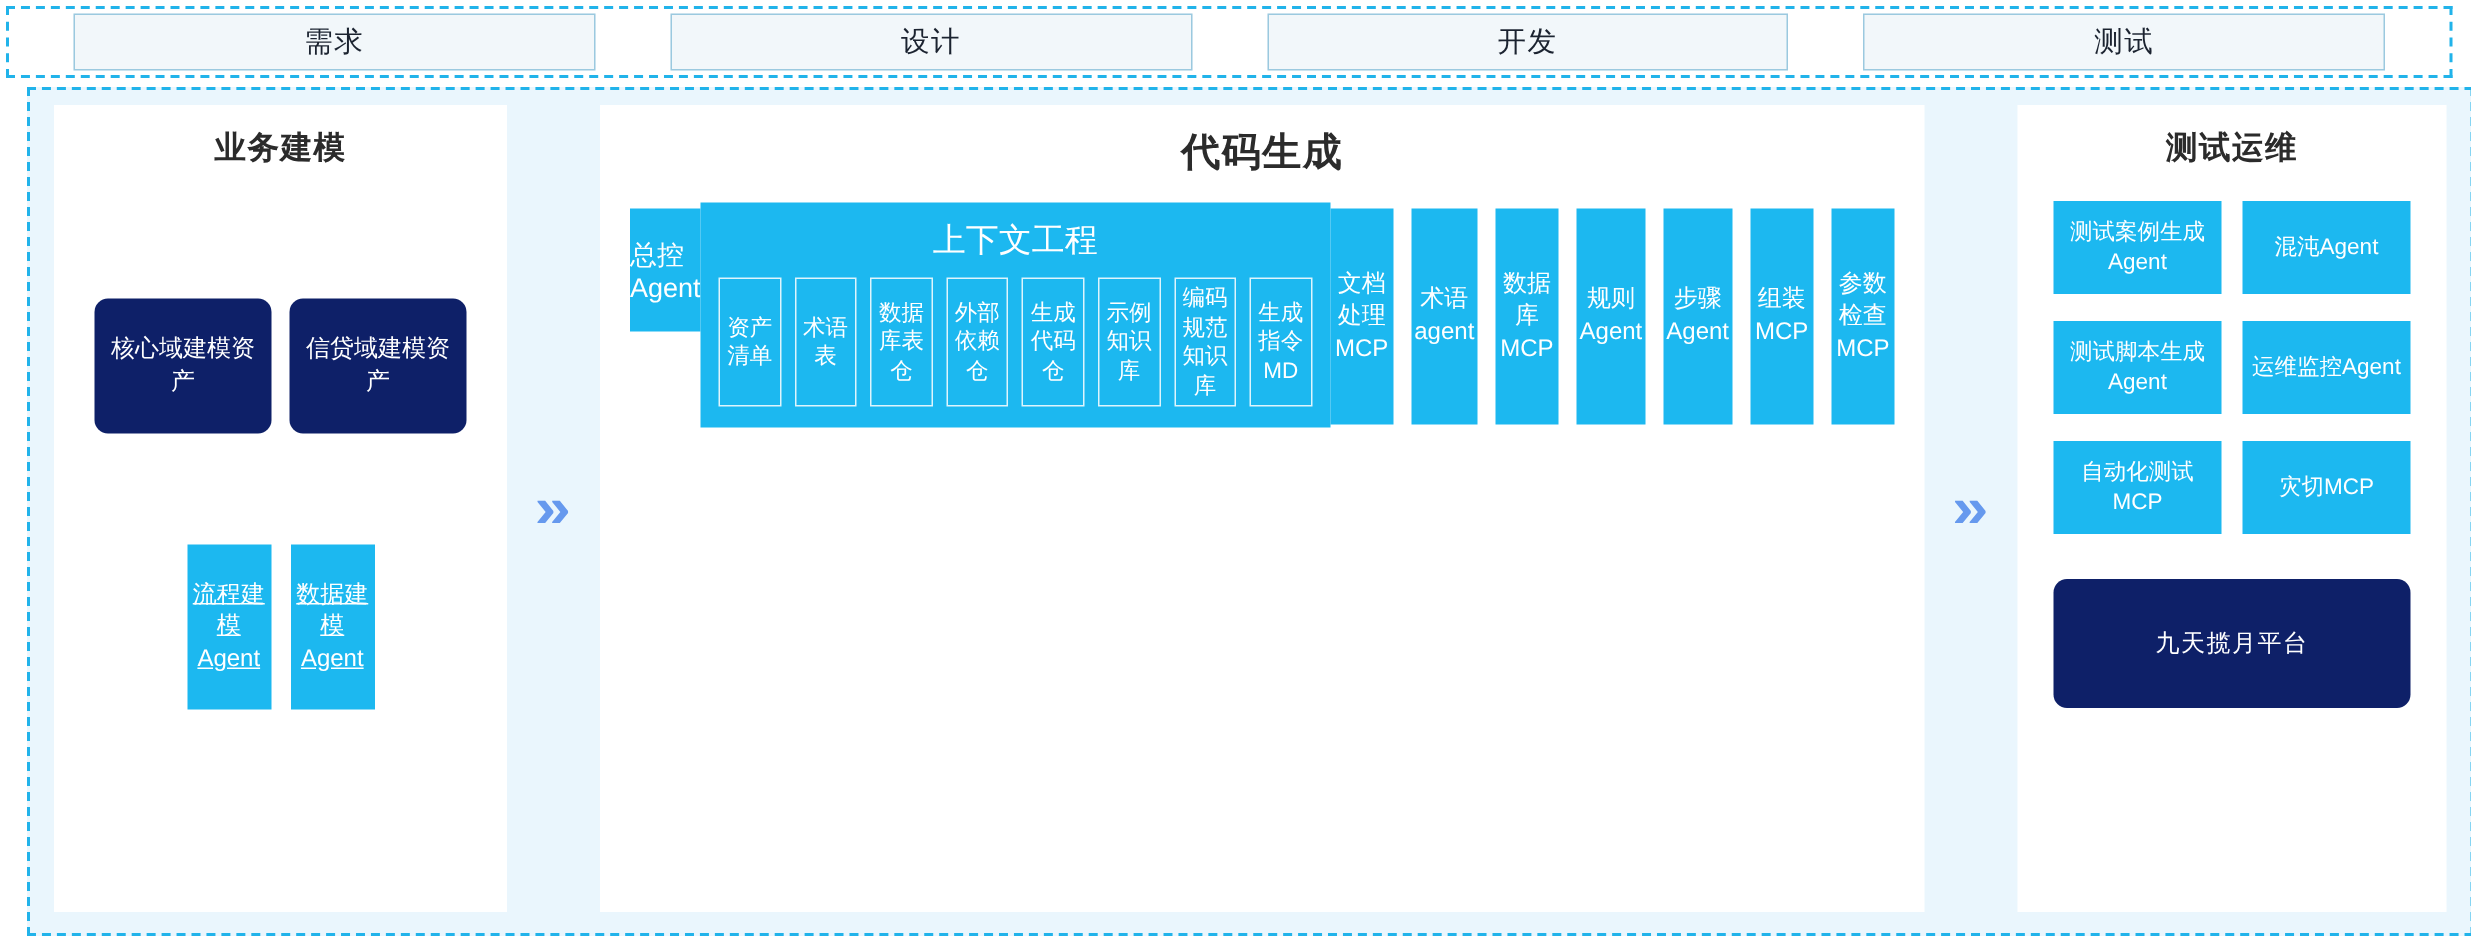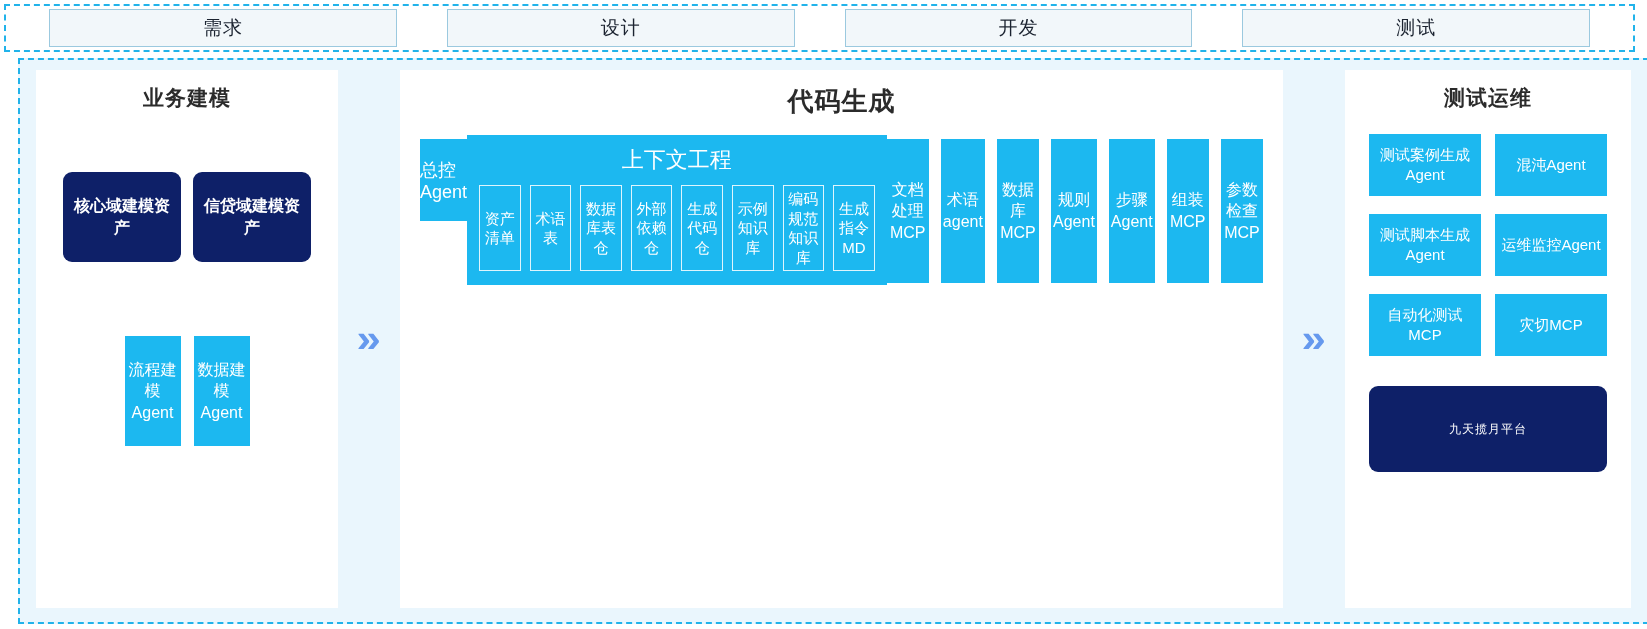--- a/index.html
+++ b/index.html
@@ -91,22 +91,21 @@
   }
 
   
   #panel-left {
     flex: 0 0 302px;
     width: 302px;
   }
   #left-navy-row {
     display: flex;
     gap: 12px;
-    margin-top: 54px;
-    font-weight: bold;
+    margin-top: 81px;
   }
   .navy-box {
     background: #0E2068;
     color: #ffffff;
     border-radius: 9px;
     display: flex;
     align-items: center;
     justify-content: center;
     text-align: center;
     font-size: 16px;
@@ -128,20 +127,21 @@
     color: #ffffff;
     width: 56px;
     height: 110px;
     display: flex;
     align-items: center;
     justify-content: flex-end;
     text-align: center;
     font-size: 16px;
     line-height: 1.35;
     box-sizing: border-box;
+    text-decoration: underline;
   }
 
   
   #panel-center {
     flex: 1 1 auto;
     padding: 0 20px 14px 20px;
   }
   #panel-center .panel-title { font-size: 26px; }
   .center-inner {
     width: 100%;
@@ -238,21 +238,21 @@
   #platform-box {
     margin-top: 30px;
     width: 238px;
     height: 86px;
     background: #0E2068;
     color: #ffffff;
     border-radius: 9px;
     display: flex;
     align-items: center;
     justify-content: center;
-    font-size: 12px;
+    font-size: 16px;
     letter-spacing: 1px;
   }
 </style>
 </head>
 <body>
 
 <div id="phase-band">
   <div class="phase-tab">
     <span>需求</span>
   </div>

